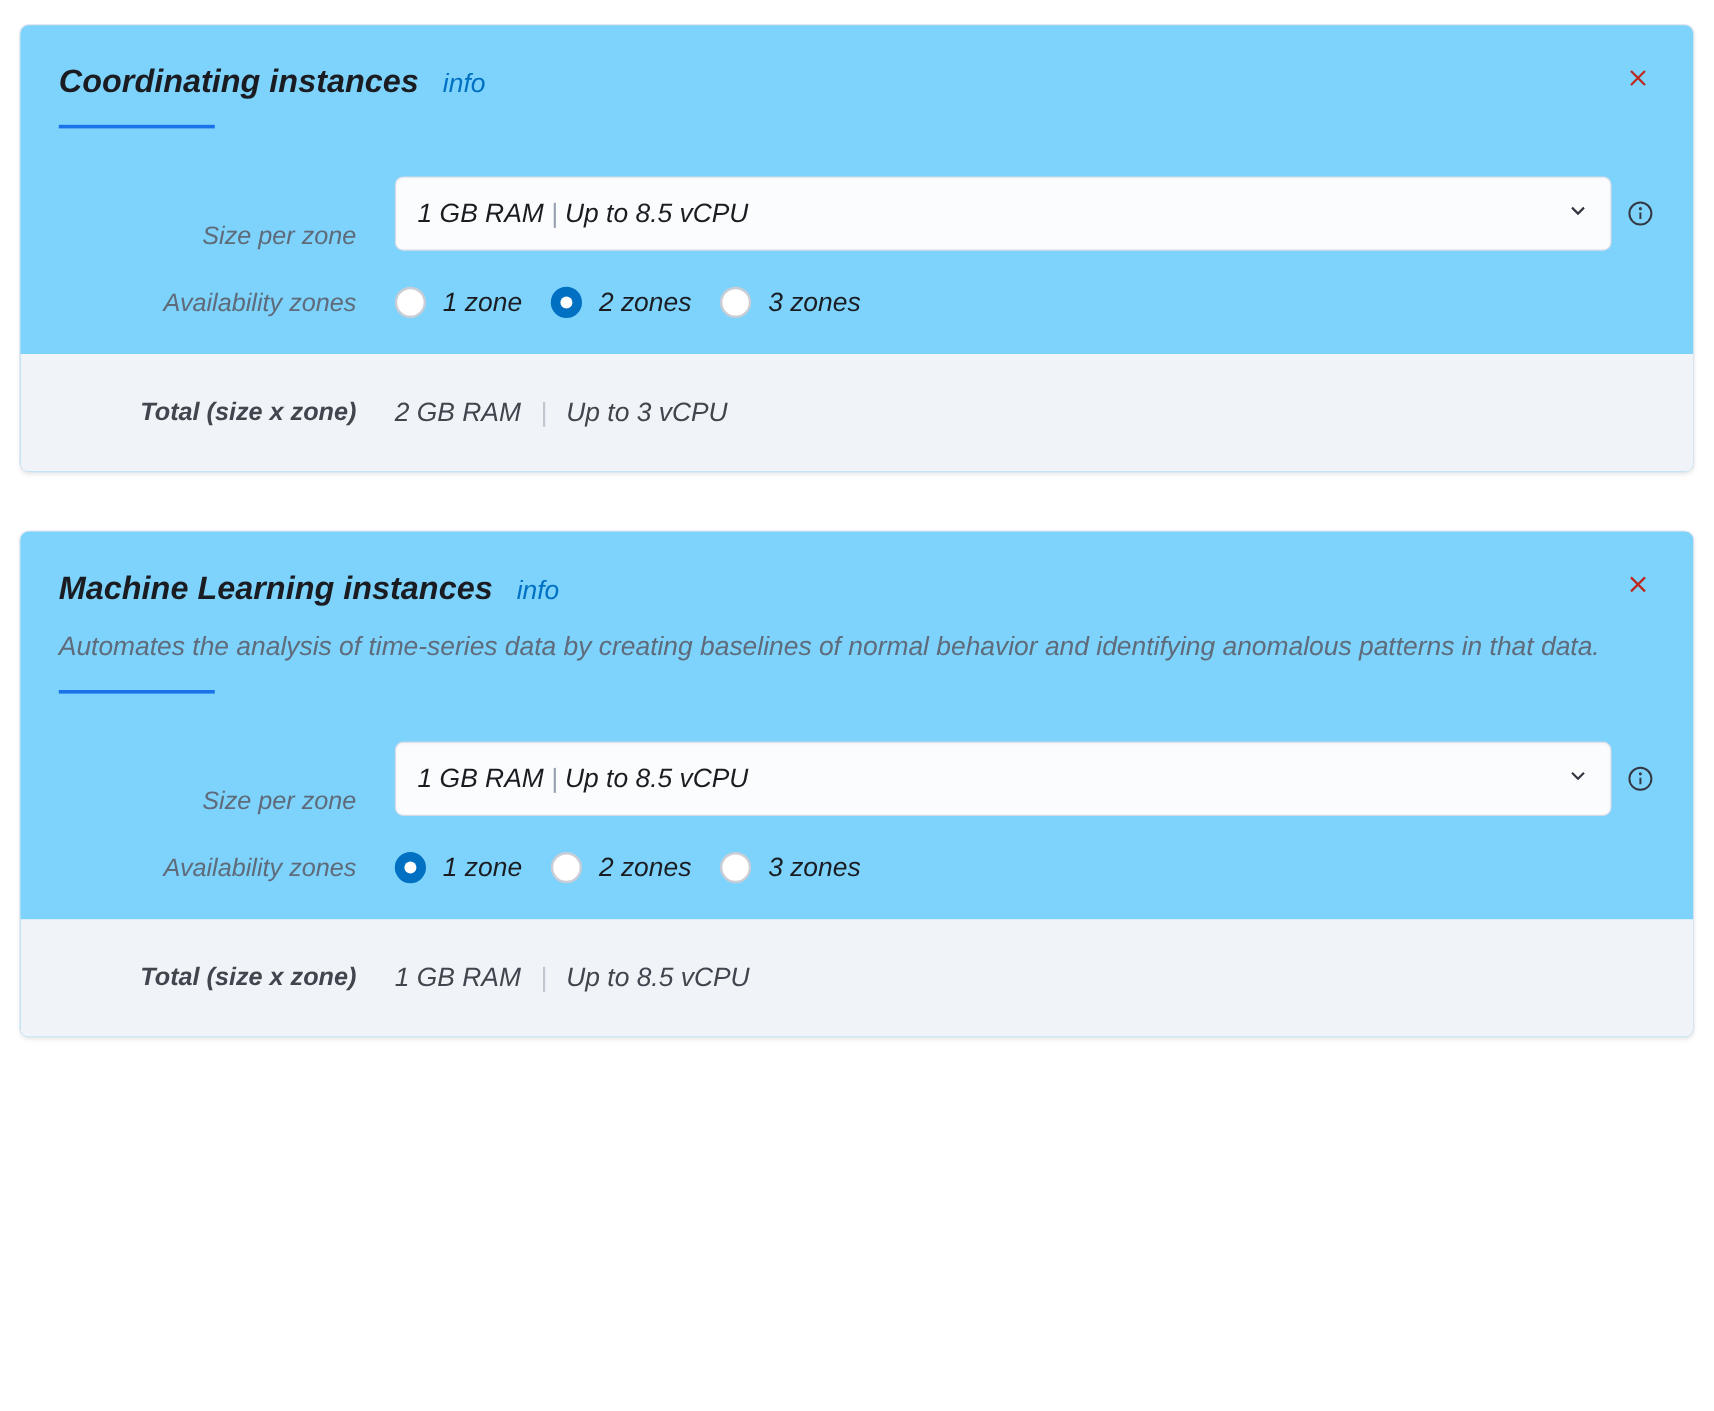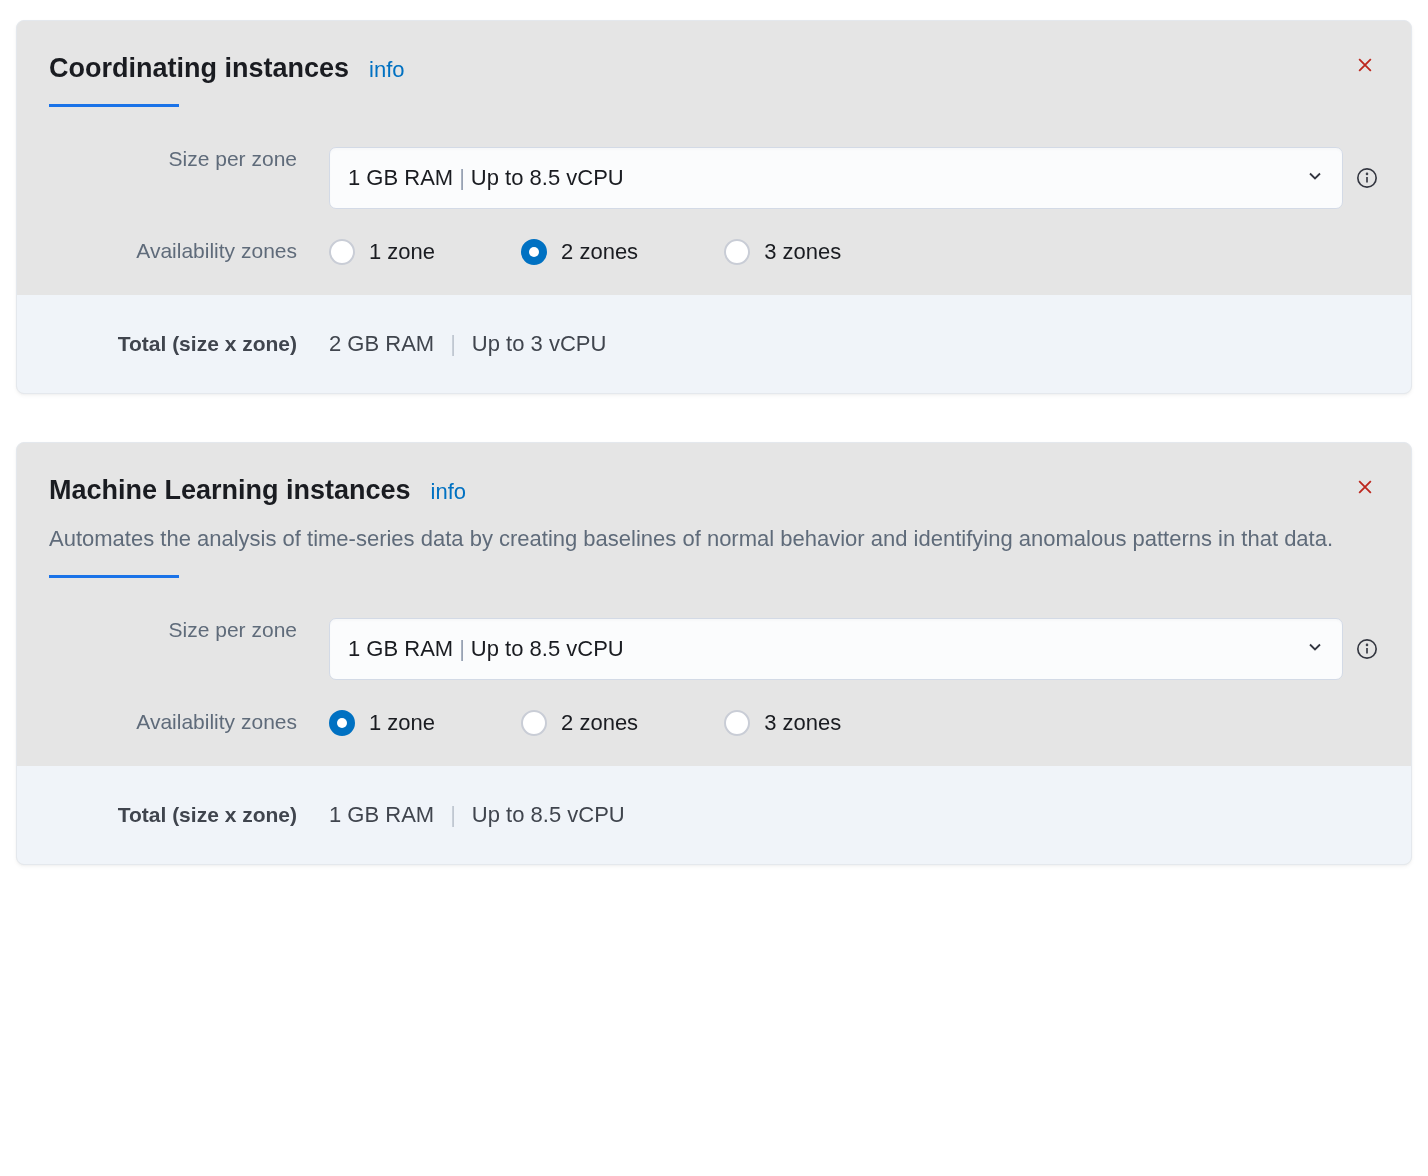--- a/index.html
+++ b/index.html
@@ -6,26 +6,27 @@
       margin: 0;
       padding: 0;
       box-sizing: border-box;
     }
     body {
       font-family: -apple-system, BlinkMacSystemFont, "Segoe UI", Helvetica, Arial, sans-serif;
       background: #ffffff;
       padding: 20px 16px;
     }
     .card {
-      background: #e5e5e5;
+      background: #7dd3fc;
       border: 1px solid #e4e8ed;
       border-radius: 8px;
       box-shadow: 0 2px 4px rgba(0,0,0,0.04), 0 1px 2px rgba(0,0,0,0.03);
       margin-bottom: 48px;
       overflow: hidden;
+      font-style: italic;
     }
     .card-header {
       padding: 32px 32px 0 32px;
       position: relative;
     }
     .title-row {
       display: flex;
       align-items: baseline;
       gap: 20px;
     }
@@ -66,21 +67,21 @@
       margin-top: 20px;
       width: 130px;
       height: 3px;
       background: #1a73e8;
     }
     .card-body {
       padding: 40px 32px 30px 32px;
     }
     .form-row {
       display: flex;
-      align-items: flex-start;
+      align-items: flex-end;
       margin-bottom: 30px;
     }
     .form-row:last-child {
       margin-bottom: 0;
     }
     .form-label {
       width: 280px;
       text-align: right;
       padding-right: 32px;
       font-size: 21px;
@@ -134,21 +135,21 @@
       justify-content: center;
       cursor: pointer;
       color: #343741;
     }
     .info-icon-wrap svg {
       width: 22px;
       height: 22px;
     }
     .radio-group {
       display: flex;
-      gap: 86px;
+      gap: 24px;
     }
     .radio-option {
       display: flex;
       align-items: center;
       gap: 14px;
       cursor: pointer;
     }
     .radio-circle {
       width: 26px;
       height: 26px;

